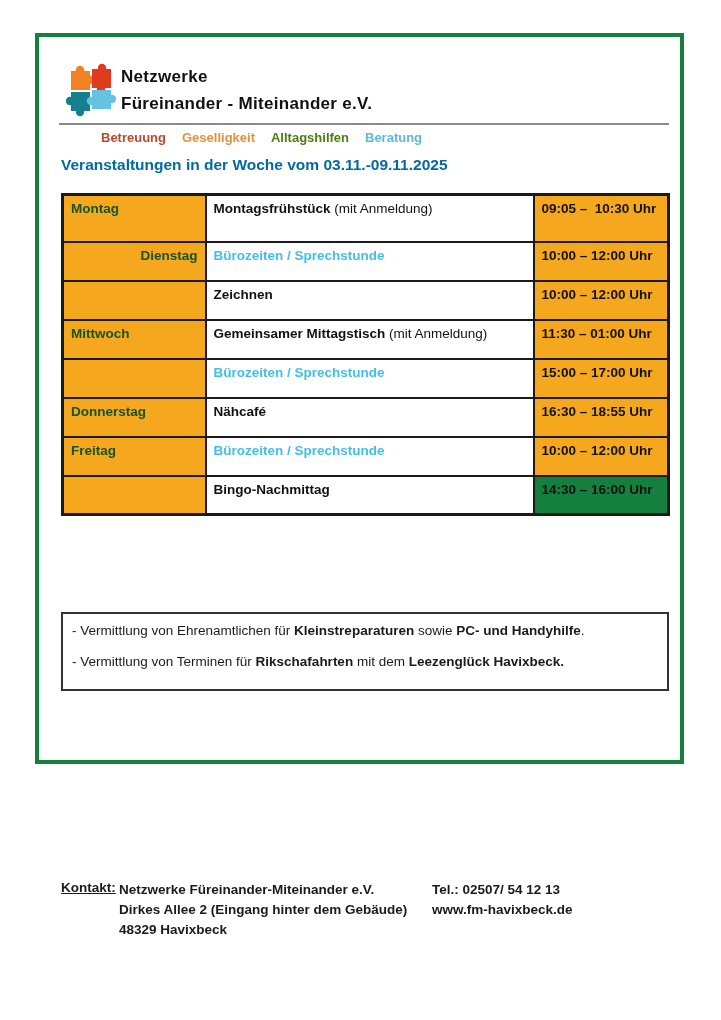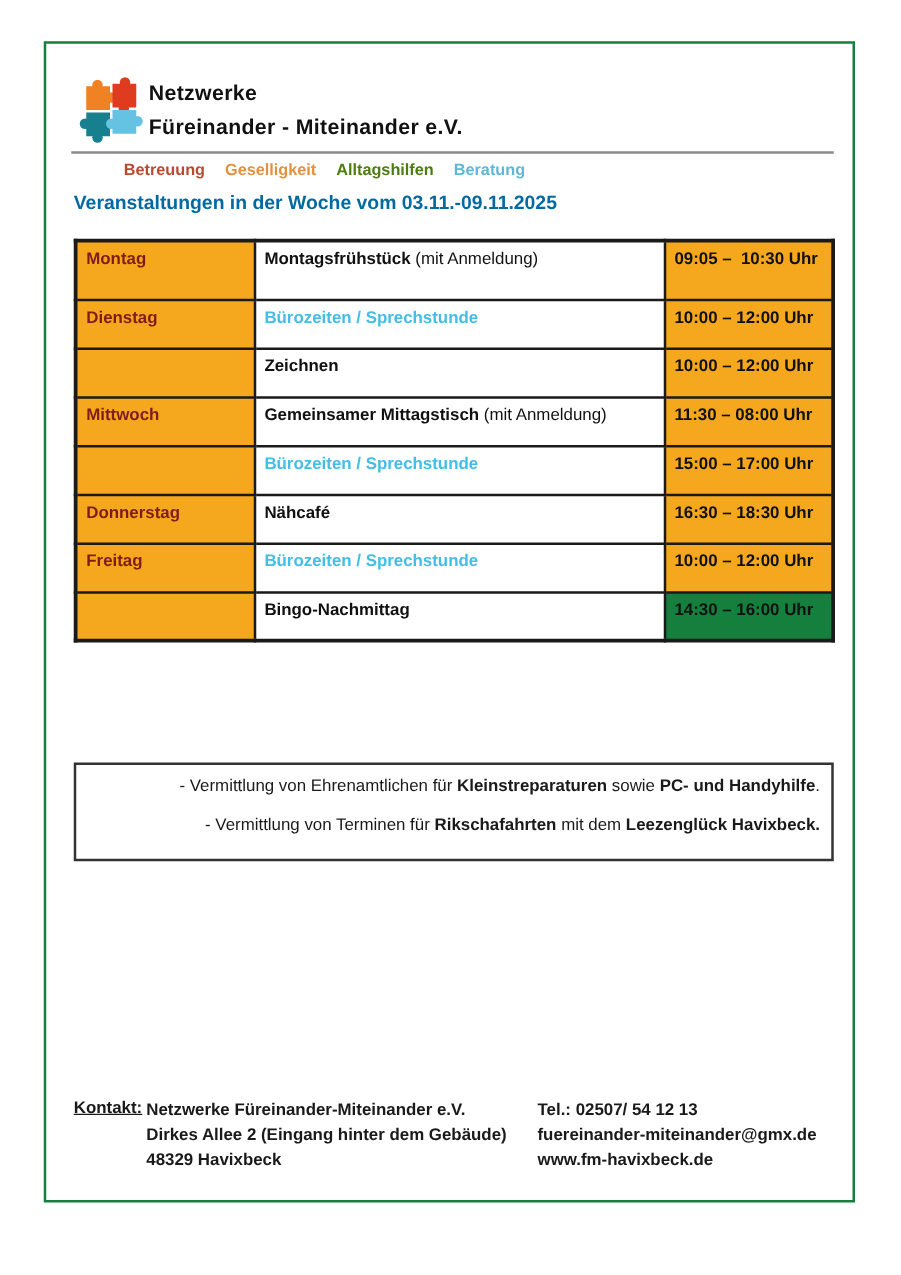--- a/index.html
+++ b/index.html
@@ -1,46 +1,46 @@
 <!DOCTYPE html>
 <html><head>
 <meta charset="utf-8">
 <style>
   html,body{margin:0;padding:0;background:#ffffff;}
   .page{
     position:relative;width:721px;height:1020px;background:#ffffff;overflow:hidden;
     font-family:"Liberation Sans", sans-serif;color:#1a1a1a;
   }
   .frame{
-    position:absolute;left:35px;top:33px;width:649px;height:929px;
-    border:2px solid #15803d;box-sizing:border-box;background:#ffffff;
+    position:absolute;left:35px;top:33px;width:649px;height:731px;
+    border:4px solid #15803d;box-sizing:border-box;background:#ffffff;
   }
   .logo{position:absolute;left:26px;top:24px;width:52px;height:58px;}
   .brand{position:absolute;left:82px;top:26px;line-height:27px;}
   .brand .b1,.brand .b2{font-weight:700;font-size:17px;letter-spacing:.3px;color:#111;}
   .rule{position:absolute;left:20px;top:86px;width:610px;height:2px;background:#8a8a8a;}
   .nav{position:absolute;left:22px;top:93px;display:flex;gap:16px;font-size:13px;font-weight:600;padding-left:40px;}
   .title{position:absolute;left:22px;top:119px;font-size:15.5px;font-weight:700;color:#0369a1;}
   table.sched{
     position:absolute;left:22px;top:156px;border-collapse:collapse;
     width:606px;table-layout:fixed;font-size:13.5px;
   }
   table.sched td{
     border:2px solid #1a1a1a;vertical-align:top;padding:5px 7px;height:39px;box-sizing:border-box;
   }
   table.sched tr:first-child td{height:47px;}
   table.sched{border:3px solid #1a1a1a;}
-  td.day{font-weight:700;color:#7f1d1d;}
+  td.day{font-weight:700;color:#14532d;}
   td.event{background:#ffffff;color:#111;}
   td.time{font-weight:600;white-space:pre;color:#111;}
   .infobox{
     position:absolute;left:22px;top:575px;width:608px;height:79px;box-sizing:border-box;
     border:2px solid #333;padding:9px 9px;font-size:13.5px;background:#fff;
   }
-  .infobox .line{margin:0 0 16px 0;text-align:right;}
+  .infobox .line{margin:0 0 16px 0;}
   .contact-label{position:absolute;left:22px;top:843px;font-size:13.5px;font-weight:700;text-decoration:underline;}
   .contact-address{position:absolute;left:80px;top:843px;font-size:13.5px;font-weight:700;line-height:20px;}
   .contact-details{position:absolute;left:393px;top:843px;font-size:13.5px;font-weight:700;line-height:20px;}
 </style>
 </head>
 <body>
 
 <div class="page">
   <div class="frame">
 
@@ -94,48 +94,48 @@
         <col style="width:135px">
       </colgroup>
       <tbody>
   <tr>
     <td class="day" style="background-color: rgb(245, 168, 29);">Montag</td>
     <td class="event"><span style="font-weight: 700;">Montagsfrühstück</span><span> (mit Anmeldung)</span></td>
     <td class="time" style="background-color: rgb(245, 168, 29);">09:05 –  10:30 Uhr</td>
   </tr>
 
   <tr>
-    <td class="day" style="background-color: rgb(245, 168, 29);">Dienstag</td>
+    <td class="day" style="background-color: rgb(245, 168, 29); text-align: right;">Dienstag</td>
     <td class="event"><span style="font-weight: 700; color: rgb(69, 190, 229);">Bürozeiten / Sprechstunde</span></td>
     <td class="time" style="background-color: rgb(245, 168, 29);">10:00 – 12:00 Uhr</td>
   </tr>
 
   <tr>
     <td class="day" style="background-color: rgb(245, 168, 29);"></td>
     <td class="event"><span style="font-weight: 700;">Zeichnen</span></td>
     <td class="time" style="background-color: rgb(245, 168, 29);">10:00 – 12:00 Uhr</td>
   </tr>
 
 
   <tr>
     <td class="day" style="background-color: rgb(245, 168, 29);">Mittwoch</td>
     <td class="event"><span style="font-weight: 700;">Gemeinsamer Mittagstisch</span><span> (mit Anmeldung)</span></td>
-    <td class="time" style="background-color: rgb(245, 168, 29);">11:30 – 08:00 Uhr</td>
+    <td class="time" style="background-color: rgb(245, 168, 29);">11:30 – 01:00 Uhr</td>
   </tr>
 
   <tr>
     <td class="day" style="background-color: rgb(245, 168, 29);"></td>
     <td class="event"><span style="font-weight: 700; color: rgb(69, 190, 229);">Bürozeiten / Sprechstunde</span></td>
     <td class="time" style="background-color: rgb(245, 168, 29);">15:00 – 17:00 Uhr</td>
   </tr>
 
   <tr>
     <td class="day" style="background-color: rgb(245, 168, 29);">Donnerstag</td>
     <td class="event"><span style="font-weight: 700;">Nähcafé</span></td>
-    <td class="time" style="background-color: rgb(245, 168, 29);">16:30 – 18:30 Uhr</td>
+    <td class="time" style="background-color: rgb(245, 168, 29);">16:30 – 18:55 Uhr</td>
   </tr>
 
   <tr>
     <td class="day" style="background-color: rgb(245, 168, 29);">Freitag</td>
     <td class="event"><span style="font-weight: 700; color: rgb(69, 190, 229);">Bürozeiten / Sprechstunde</span></td>
     <td class="time" style="background-color: rgb(245, 168, 29);">10:00 – 12:00 Uhr</td>
   </tr>
 
   <tr>
     <td class="day" style="background-color: rgb(245, 168, 29);"></td>
@@ -151,18 +151,17 @@
     </div>
 
     <div class="contact-label">Kontakt:</div>
     <div class="contact-address">
       <div>Netzwerke Füreinander-Miteinander e.V.</div>
       <div>Dirkes Allee 2 (Eingang hinter dem Gebäude)</div>
       <div>48329 Havixbeck</div>
     </div>
     <div class="contact-details">
       <div>Tel.: 02507/ 54 12 13</div>
-      <div>fuereinander-miteinander@gmx.de</div>
       <div>www.fm-havixbeck.de</div>
     </div>
 
   </div>
 </div>
 
 </body></html>

